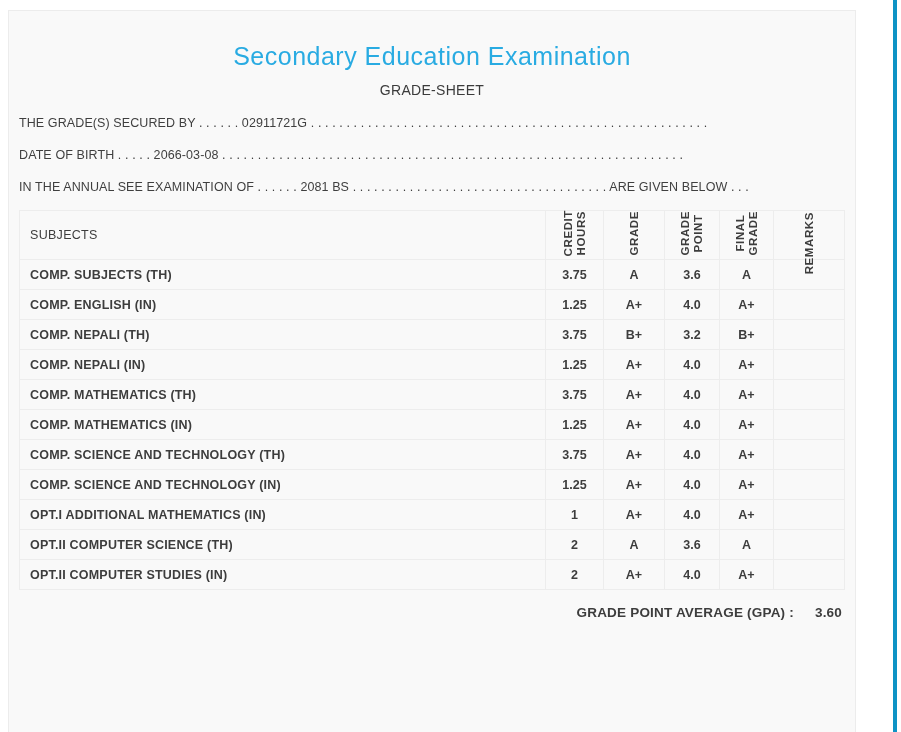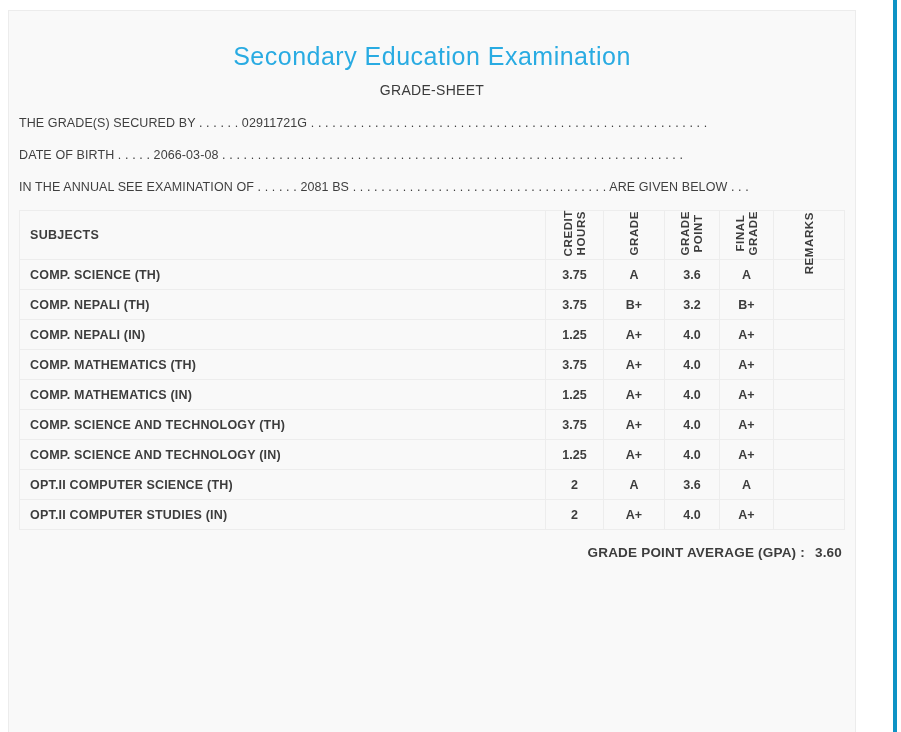--- a/index.html
+++ b/index.html
@@ -64,21 +64,21 @@
   .c-credit { width: 58px; } .c-grade { width: 61px; }
   .c-gp { width: 55px; } .c-final { width: 54px; } .c-rem { width: 71px; }
 
   table.grades th, table.grades td {
     border: 1px solid var(--line);
     color: var(--ink);
   }
   thead th { height: 49px; position: relative; }
   th.subjects-th {
     text-align: left; padding-left: 10px;
-    font-size: 12.5px; font-weight: 700; letter-spacing: .3px;
+    font-size: 12.5px; font-weight: 400; letter-spacing: .3px;
     vertical-align: middle;
   }
   .rot-label {
     position: absolute; left: 50%; bottom: 3px;
     transform: translateX(-50%) rotate(180deg);
     writing-mode: vertical-rl;
     white-space: pre-line;
     font-size: 11.5px; font-weight: 700;
     letter-spacing: .6px; line-height: 13px;
     color: var(--ink);
@@ -89,21 +89,21 @@
     height: 30px;
     font-size: 12.5px; font-weight: 700;
     text-align: center;
   }
   tbody td.subject-cell {
     text-align: left; padding-left: 10px; letter-spacing: .2px;
   }
 
   .gpa-row {
     display: flex; justify-content: flex-end; align-items: baseline;
-    gap: 10px;
+    gap: 21px;
     padding: 15px 3px 0 0;
     font-size: 13.5px; font-weight: 700; color: var(--ink);
     letter-spacing: .2px;
   }
 </style>
 </head>
 <body>
 
 <div class="viewport">
 
@@ -145,28 +145,36 @@
             <span class="rot-label">FINAL
 GRADE</span>
           </th>
           <th>
             <span class="rot-label rot-remarks">REMARKS</span>
           </th>
         </tr>
       </thead>
       <tbody>
   <tr>
-    <td class="subject-cell">COMP. SCIENCE (TH)</td>
+    <td class="subject-cell">COMP. SUBJECTS (TH)</td>
     <td>3.75</td>
     <td>A</td>
     <td>3.6</td>
     <td>A</td>
     <td></td>
   </tr>
 
+  <tr>
+    <td class="subject-cell">COMP. ENGLISH (IN)</td>
+    <td>1.25</td>
+    <td>A+</td>
+    <td>4.0</td>
+    <td>A+</td>
+    <td></td>
+  </tr>
 
   <tr>
     <td class="subject-cell">COMP. NEPALI (TH)</td>
     <td>3.75</td>
     <td>B+</td>
     <td>3.2</td>
     <td>B+</td>
     <td></td>
   </tr>
 
@@ -211,20 +219,28 @@
     <td>1.25</td>
     <td>A+</td>
     <td>4.0</td>
     <td>A+</td>
     <td></td>
   </tr>
 
 
 
 
+  <tr>
+    <td class="subject-cell">OPT.I ADDITIONAL MATHEMATICS (IN)</td>
+    <td>1</td>
+    <td>A+</td>
+    <td>4.0</td>
+    <td>A+</td>
+    <td></td>
+  </tr>
 
   <tr>
     <td class="subject-cell">OPT.II COMPUTER SCIENCE (TH)</td>
     <td>2</td>
     <td>A</td>
     <td>3.6</td>
     <td>A</td>
     <td></td>
   </tr>
 

